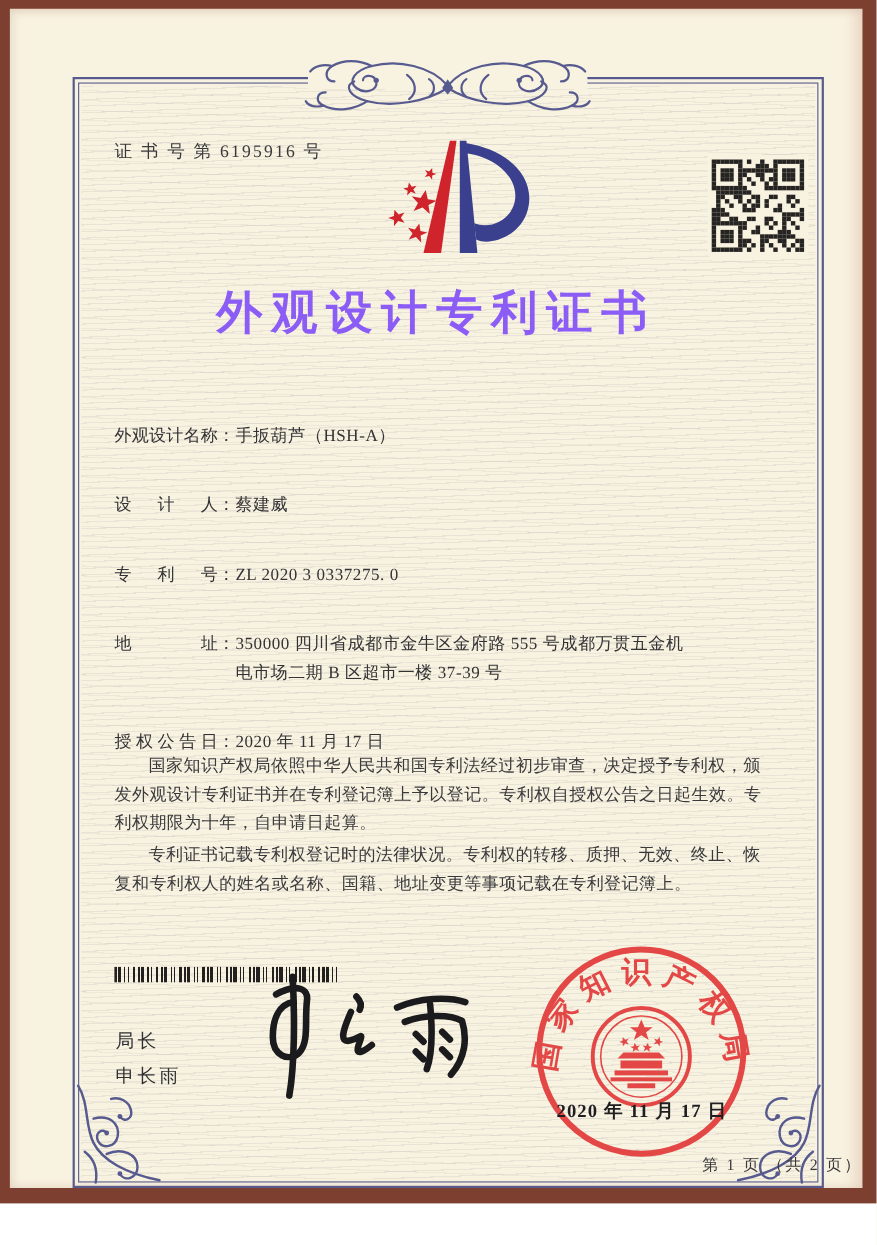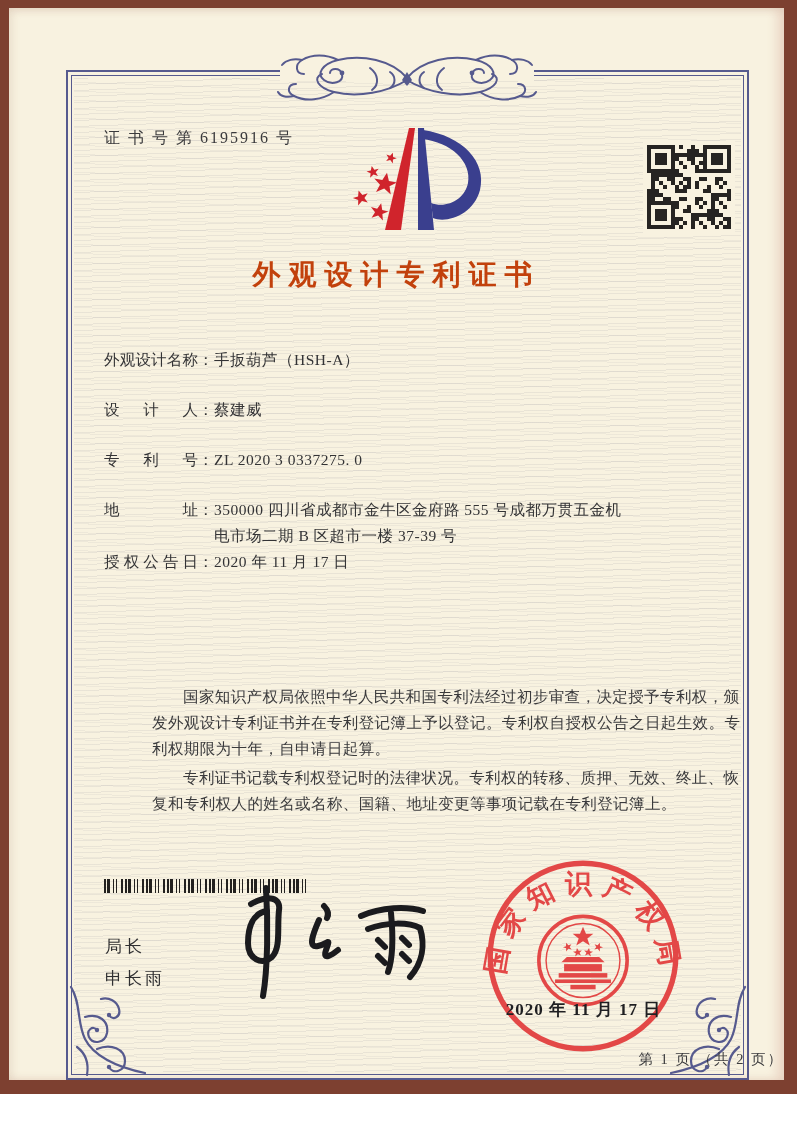--- a/index.html
+++ b/index.html
@@ -34,37 +34,37 @@
   }
 
   .abs { position:absolute; }
   .txt { color:#2e2e30; }
 
   .cert-no {
     left:95px; top:120px; font-size:16px; letter-spacing:2px; color:#3a3a3c;
   }
   .doc-title {
     left:0; right:0; top:248px; text-align:center;
-    font-size:28px; font-weight:bold; letter-spacing:8px; color:#c2410c;
+    font-size:42px; font-weight:bold; letter-spacing:8px; color:#8b5cf6;
   }
 
   .fields { left:95px; top:339px; width:618px; font-size:15.5px; color:#333335; }
-  .frow { line-height:26px; margin-bottom:24px; position:relative; }
+  .frow { line-height:26px; margin-bottom:24px; position:relative;margin-top:37px; }
   .frow.addr { margin-bottom:0; }
   .flabel {
     display:inline-block; width:94px; vertical-align:top;
     text-align:justify; text-align-last:justify;
   }
   .fcolon { display:inline-block; width:16px; vertical-align:top; }
   .fvalue { display:inline-block; vertical-align:top; letter-spacing:.5px; max-width:500px; }
   .grant-no-group { position:absolute; left:292px; top:0; white-space:nowrap; }
   .grant-no-group .flabel { width:86px; }
 
   .paras { left:95px; top:676px; width:600px; font-size:15.5px; line-height:26px;
-           color:#3a3a3c; letter-spacing:.4px;margin-left:48px; }
+           color:#3a3a3c; letter-spacing:.4px; }
   .paras p { text-indent:2em; }
   .paras p + p { margin-top:3px; }
 
   .barcode {
     left:95px; top:871px; width:206px; height:14px;
     background:repeating-linear-gradient(90deg,
       #23211f 0 2px, rgba(0,0,0,0) 2px 3px,
       #23211f 3px 6px, rgba(0,0,0,0) 6px 9px,
       #23211f 9px 10px, rgba(0,0,0,0) 10px 12px,
       #23211f 12px 13px, rgba(0,0,0,0) 13px 17px,

